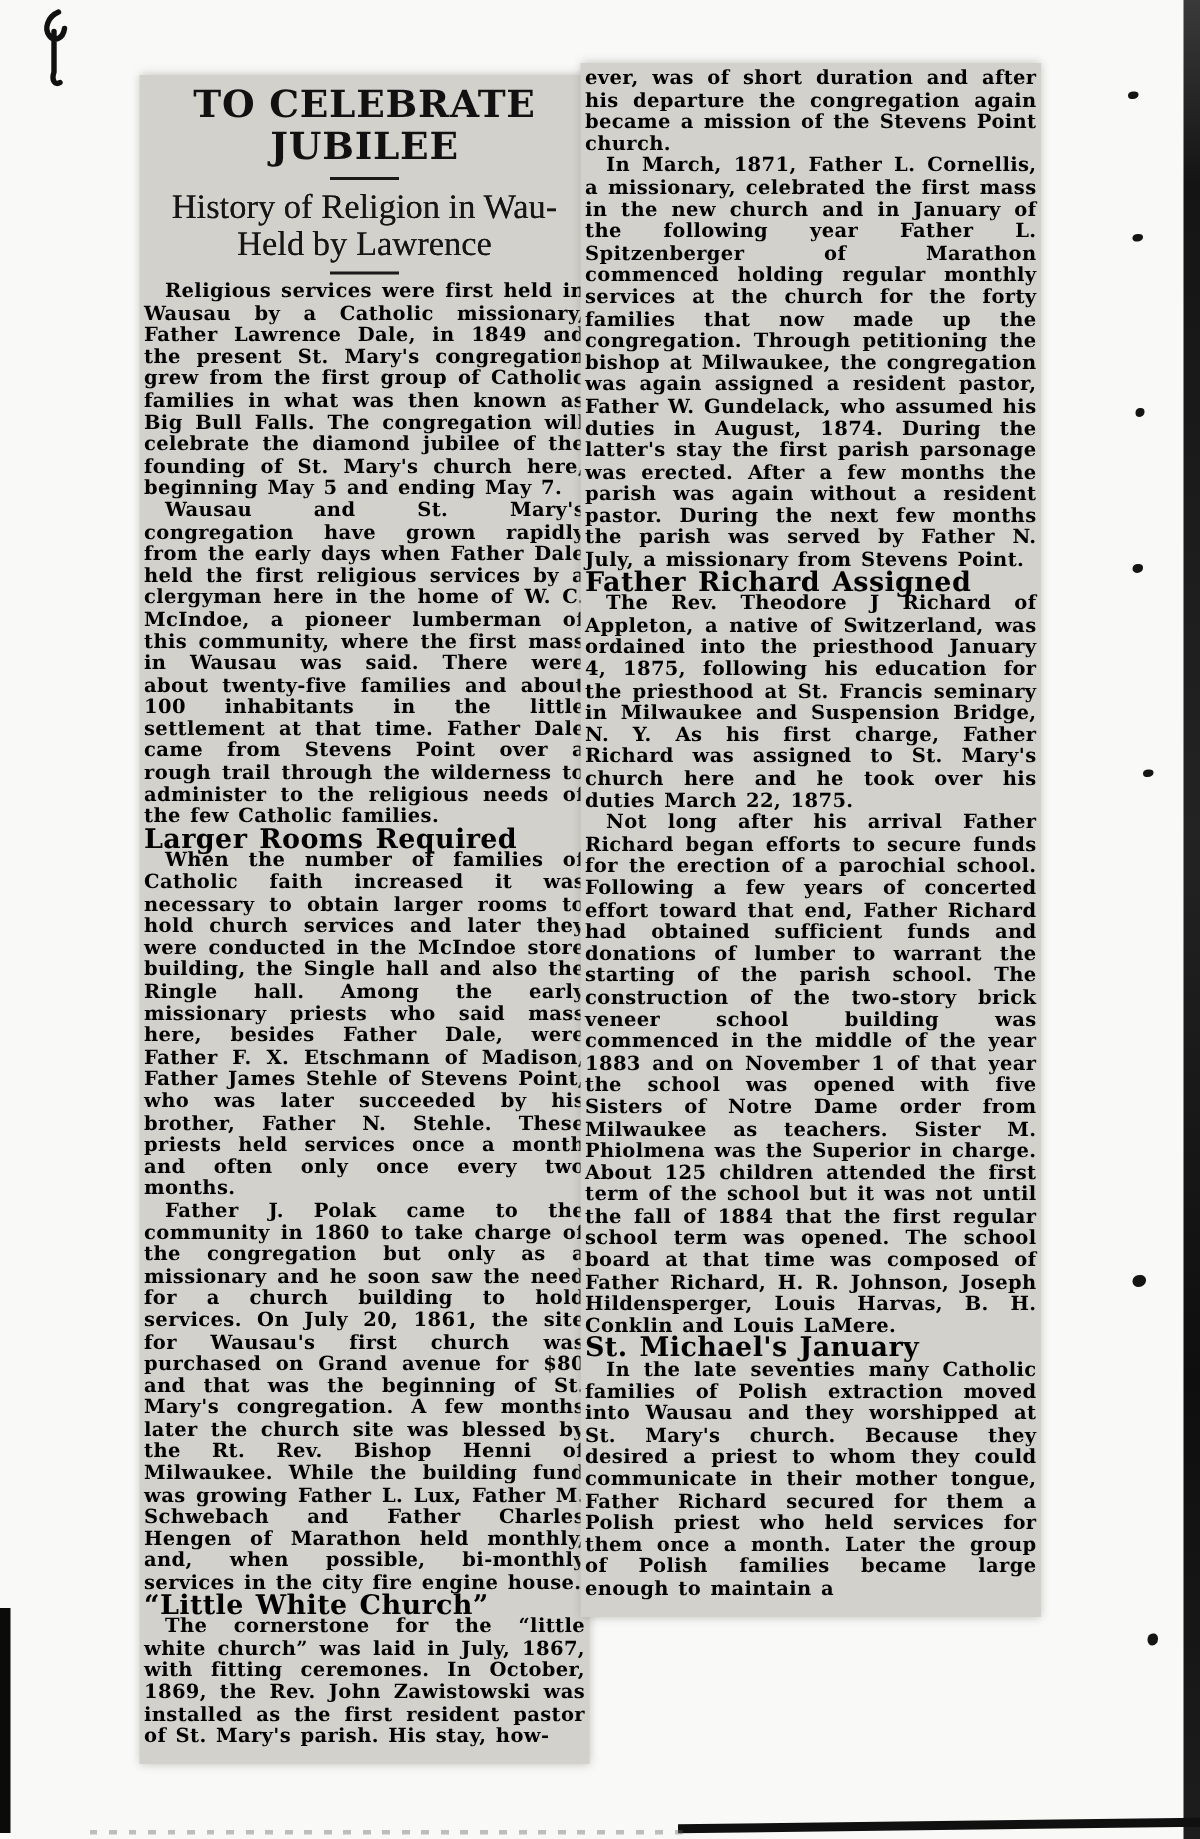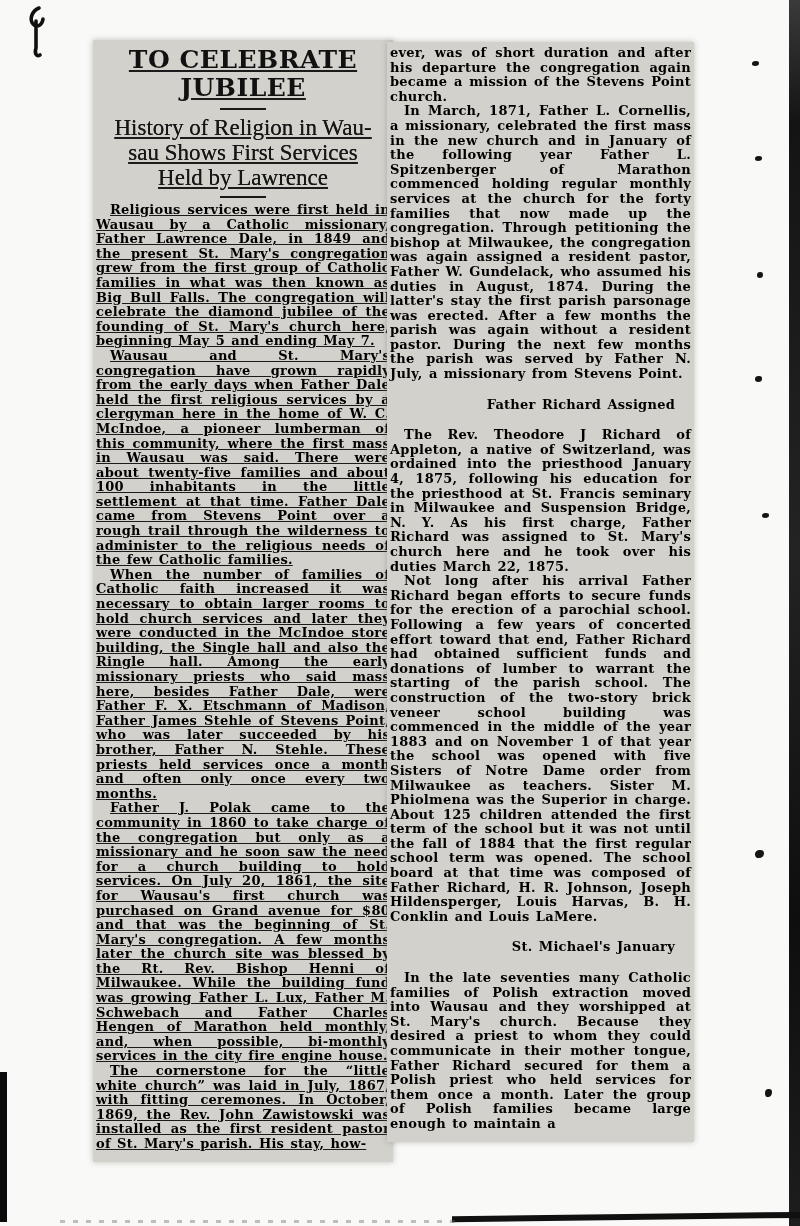--- a/index.html
+++ b/index.html
@@ -10,21 +10,21 @@
     overflow:hidden;
     font-family:"DejaVu Serif", serif;
   }
   
   .col {
     position:absolute;
     background:#d3d1cb;
     color:#1b1b1b;
     box-shadow:0 0 6px rgba(120,120,115,0.45);
   }
-  .col1 { left:93px;  top:40px; width:294px; padding:2px 3px 10px 3px;text-decoration:underline; }
+  .col1 { left:93px;  top:50px; width:294px; padding:2px 3px 10px 3px; }
   .col2 { left:387px; top:42px; width:301px; padding:4px 3px 10px 3px; }
 
   .headline {
     font-family:"DejaVu Serif", serif;
     font-weight:700;
     font-size:25px;
     line-height:28px;
     letter-spacing:0.5px;
     text-align:center;
     margin:4px 0 0 0;
@@ -49,25 +49,25 @@
     line-height:14.6px;
     font-weight:700;
     text-align:justify;
     letter-spacing:0.25px;
     word-spacing:1.5px;
     color:#000000;
   }
   .para { margin:0; text-indent:14px; }
   .para.flush { text-indent:0; }
   .subhead {
-    margin:16px;
-    text-align:right;
+    margin:0;
+    text-align:left;
     text-indent:0;
     font-weight:700;
-    font-size:13px;
+    font-size:18px;
     line-height:14.6px;
   }
 
   
   .right-band {
     position:absolute; right:0; top:0;
     width:11px; height:1226px;
     background:linear-gradient(180deg,#3a3a3a 0%,#141414 10%,#232323 45%,#0e0e0e 75%,#1d1d1d 100%);
   }
   .left-sliver {
@@ -96,30 +96,31 @@
 
   <svg class="handwritten-mark" width="30" height="58" viewBox="0 0 30 58">
     <path d="M15 4 C8 7 5 15 9 20 C12 24 18 22 19 15 M12 17 L12 44 M12 44 C10 50 13 53 16 51" stroke="#111" stroke-width="3.6" fill="none" stroke-linecap="round"></path>
   </svg>
 
   <div class="col col1">
     <h1 class="headline">TO CELEBRATE JUBILEE</h1>
     <div class="rule"></div>
     <div class="subtitle">
       <div>History of Religion in Wau-</div>
-      <div>sau Shows First Services</div>
       <div>Held by Lawrence</div>
     </div>
     <div class="rule"></div>
 
     <div class="body-text">
       <p class="para">Religious services were first held in Wausau by a Catholic missionary, Father Lawrence Dale, in 1849 and the present St. Mary's congregation grew from the first group of Catholic families in what was then known as Big Bull Falls. The congregation will celebrate the diamond jubilee of the founding of St. Mary's church here, beginning May 5 and ending May 7.</p>
       <p class="para">Wausau and St. Mary's congregation have grown rapidly from the early days when Father Dale held the first religious services by a clergyman here in the home of W. C. McIndoe, a pioneer lumberman of this community, where the first mass in Wausau was said. There were about twenty-five families and about 100 inhabitants in the little settlement at that time. Father Dale came from Stevens Point over a rough trail through the wilderness to administer to the religious needs of the few Catholic families.</p>
+      <p class="subhead">Larger Rooms Required</p>
       <p class="para">When the number of families of Catholic faith increased it was necessary to obtain larger rooms to hold church services and later they were conducted in the McIndoe store building, the Single hall and also the Ringle hall. Among the early missionary priests who said mass here, besides Father Dale, were Father F. X. Etschmann of Madison, Father James Stehle of Stevens Point, who was later succeeded by his brother, Father N. Stehle. These priests held services once a month and often only once every two months.</p>
       <p class="para">Father J. Polak came to the community in 1860 to take charge of the congregation but only as a missionary and he soon saw the need for a church building to hold services. On July 20, 1861, the site for Wausau's first church was purchased on Grand avenue for $80 and that was the beginning of St. Mary's congregation. A few months later the church site was blessed by the Rt. Rev. Bishop Henni of Milwaukee. While the building fund was growing Father L. Lux, Father M. Schwebach and Father Charles Hengen of Marathon held monthly, and, when possible, bi-monthly services in the city fire engine house.</p>
+      <p class="subhead">“Little White Church”</p>
       <p class="para">The cornerstone for the “little white church” was laid in July, 1867, with fitting ceremones. In October, 1869, the Rev. John Zawistowski was installed as the first resident pastor of St. Mary's parish. His stay, how-</p>
     </div>
   </div>
 
   <div class="col col2">
     <div class="body-text">
       <p class="para flush">ever, was of short duration and after his departure the congregation again became a mission of the Stevens Point church.</p>
       <p class="para">In March, 1871, Father L. Cornellis, a missionary, celebrated the first mass in the new church and in January of the following year Father L. Spitzenberger of Marathon commenced holding regular monthly services at the church for the forty families that now made up the congregation. Through petitioning the bishop at Milwaukee, the congregation was again assigned a resident pastor, Father W. Gundelack, who assumed his duties in August, 1874. During the latter's stay the first parish parsonage was erected. After a few months the parish was again without a resident pastor. During the next few months the parish was served by Father N. July, a missionary from Stevens Point.</p>
       <p class="subhead">Father Richard Assigned</p>
       <p class="para">The Rev. Theodore J Richard of Appleton, a native of Switzerland, was ordained into the priesthood January 4, 1875, following his education for the priesthood at St. Francis seminary in Milwaukee and Suspension Bridge, N. Y. As his first charge, Father Richard was assigned to St. Mary's church here and he took over his duties March 22, 1875.</p>

